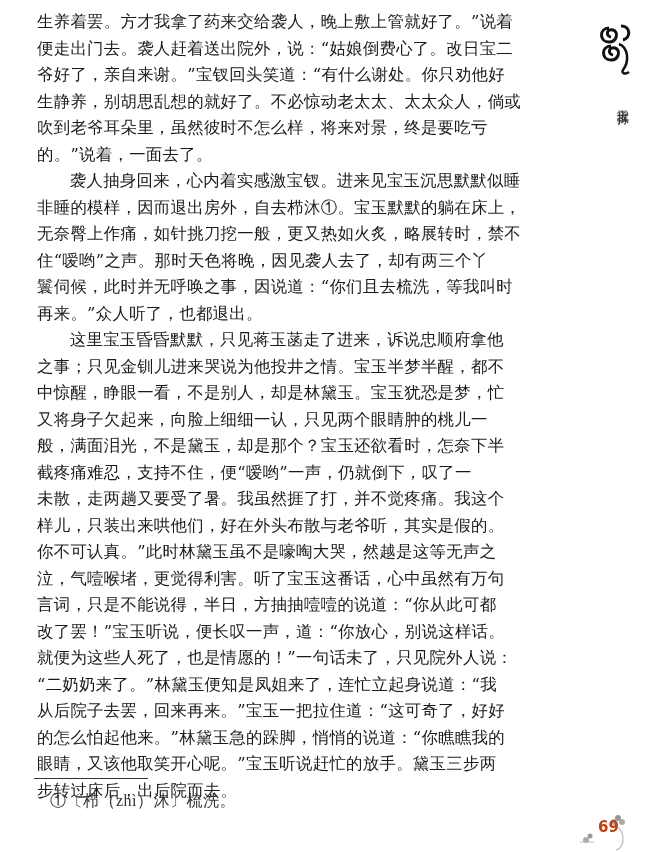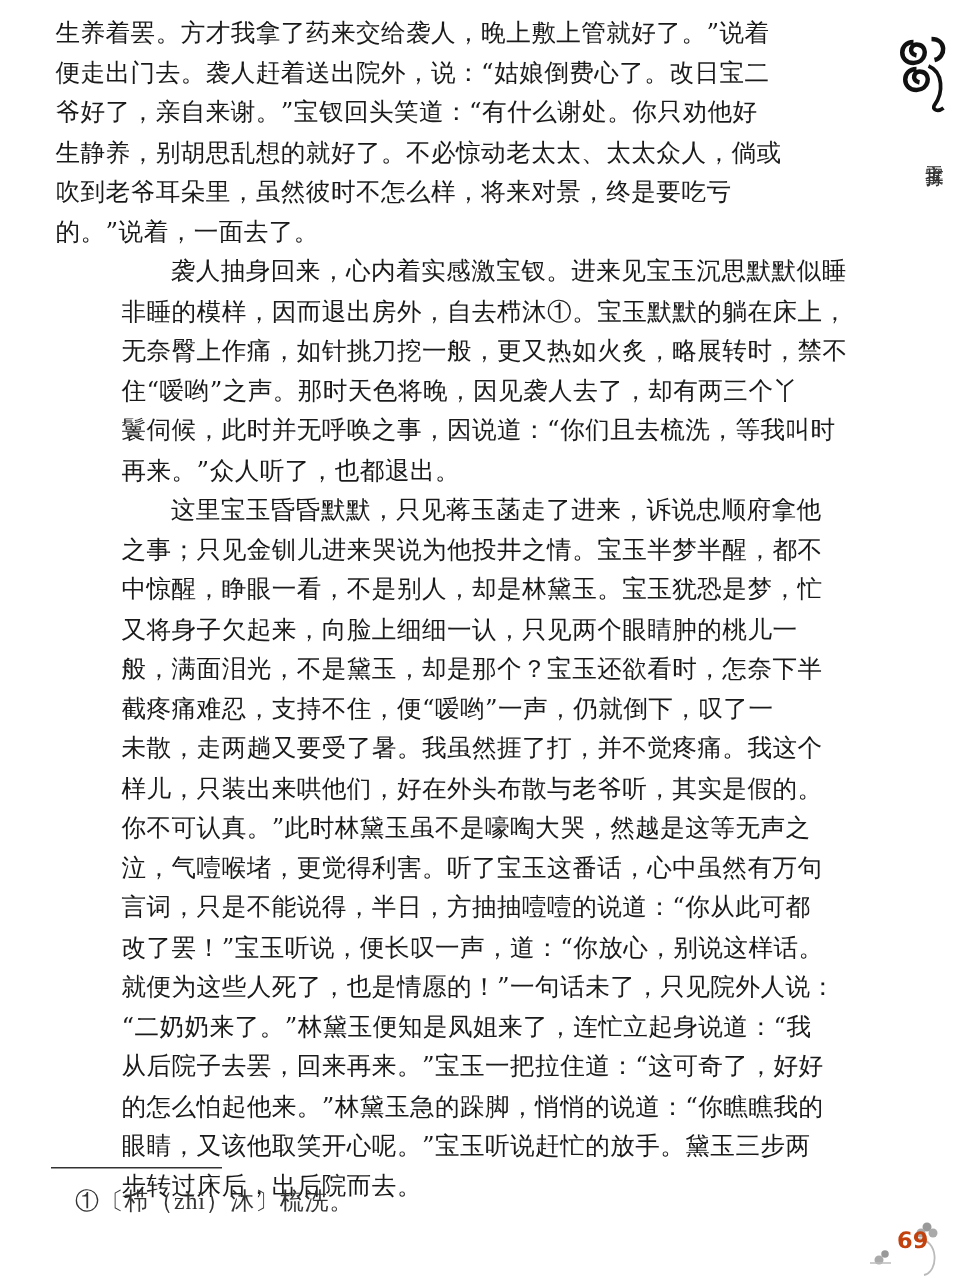--- a/index.html
+++ b/index.html
@@ -7,21 +7,21 @@
       width: 650px; height: 852px; background: #ffffff; position: relative; overflow: hidden;
       font-family: "DejaVu Serif", "Liberation Serif", serif; color: #1a1a1a;
     }
     .page { position: absolute; left: 0; top: 0; width: 544px; height: 852px; }
     .body-text {
       position: absolute; left: 37px; top: 9px; width: 356px;
       font-size: 16.4px; line-height: 26.5px; letter-spacing: 0.3px;
       text-align: justify;
     }
     .para { margin: 0; text-indent: 0; }
-    .para.indent { text-indent: 2em; margin-left: 44px; }
+    .para.indent { text-indent: 2em; }
     .para .line { display: block; white-space: nowrap; text-align-last: justify; text-align: justify; }
     .para .line.last { text-align-last: left; }
     .para.indent .line:first-child { padding-left: 2em; }
     .para.indent { text-indent: 0; }
     .deco {
       position: absolute; left: 595px; top: 20px; width: 44px; height: 56px;
     }
     .running-head {
       position: absolute; left: 612px; top: 100px; width: 18px;
       font-family: "DejaVu Sans", "Liberation Sans", sans-serif;

